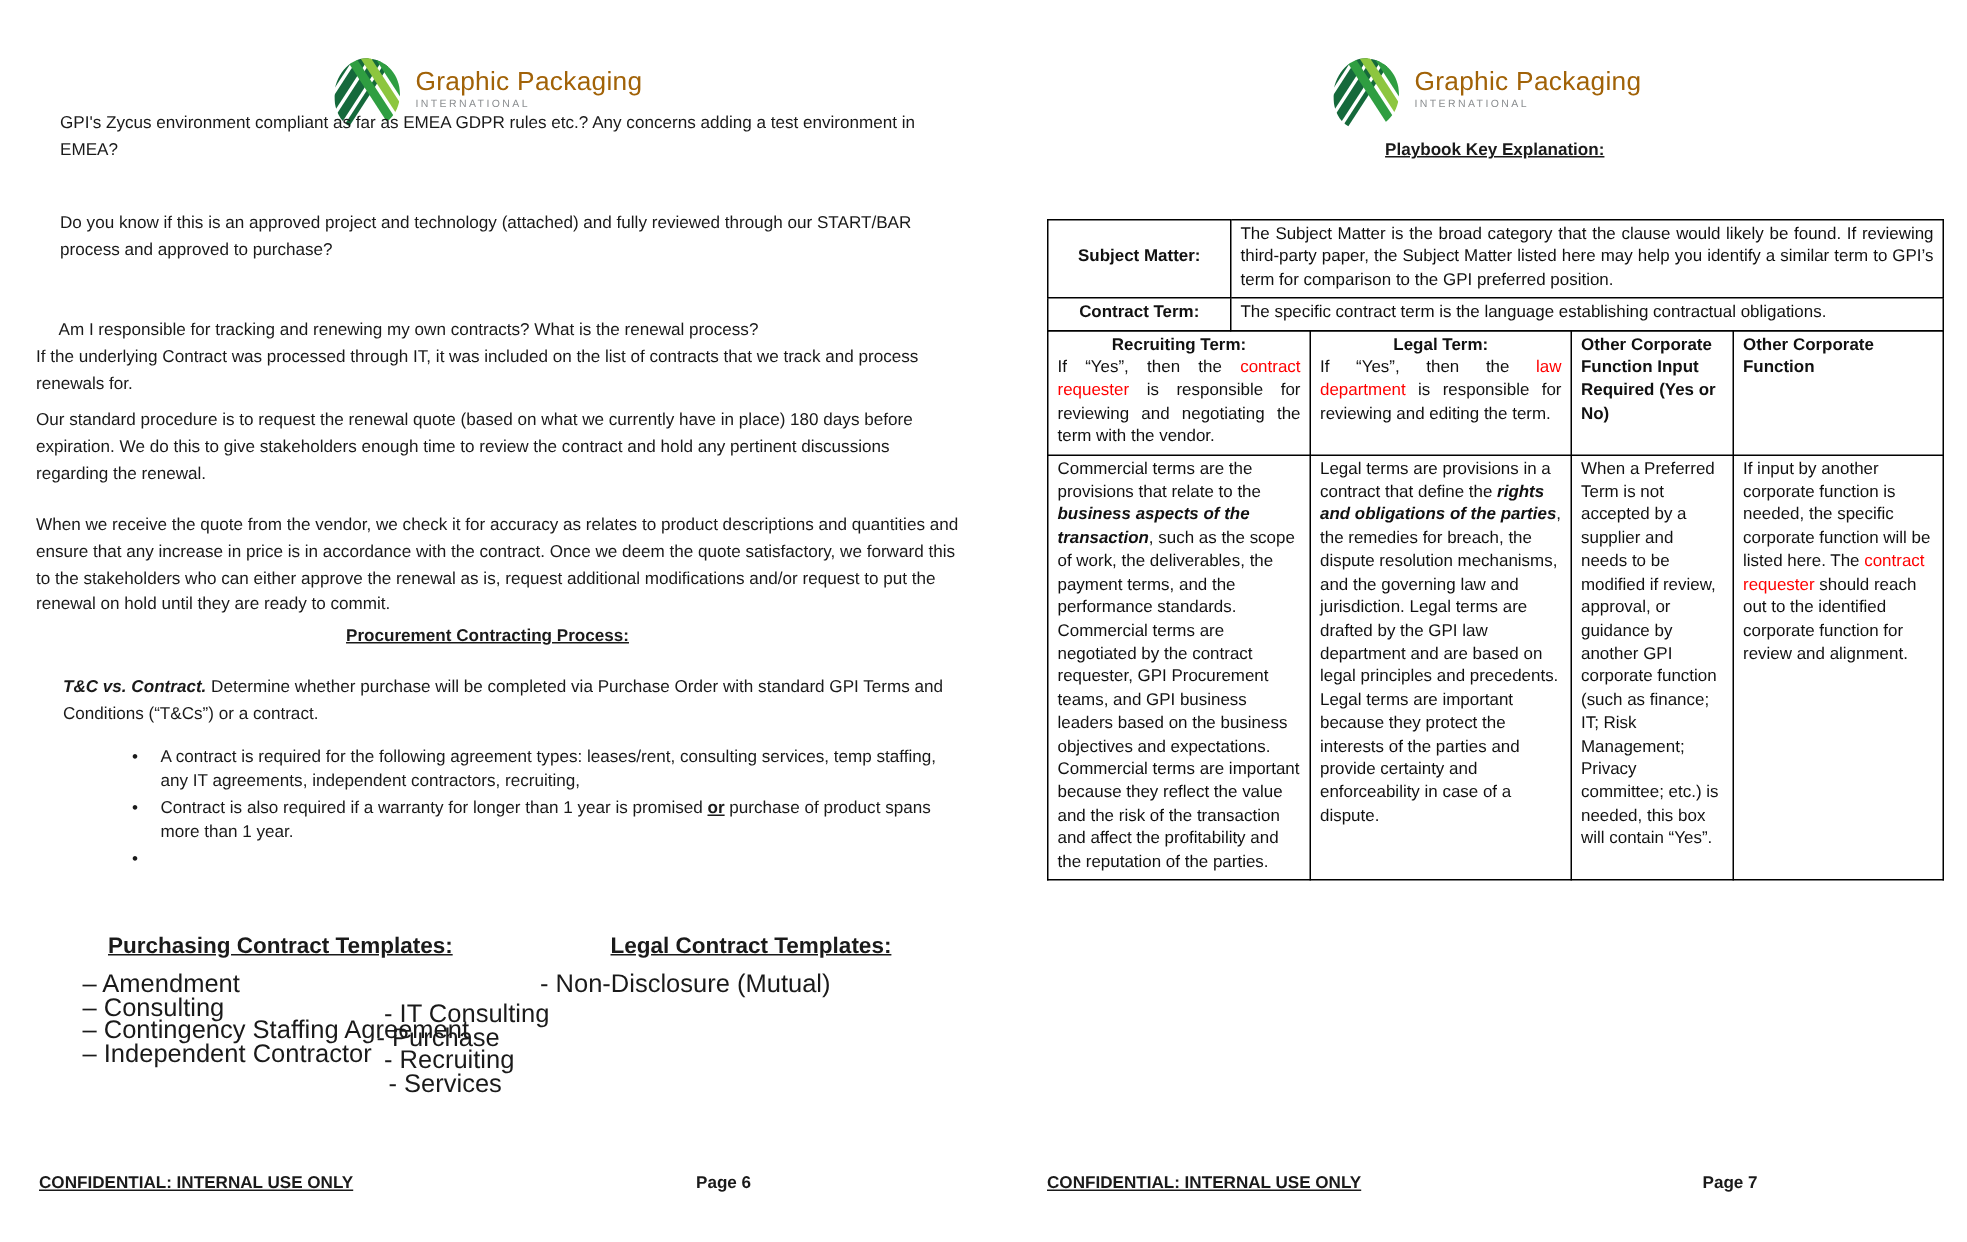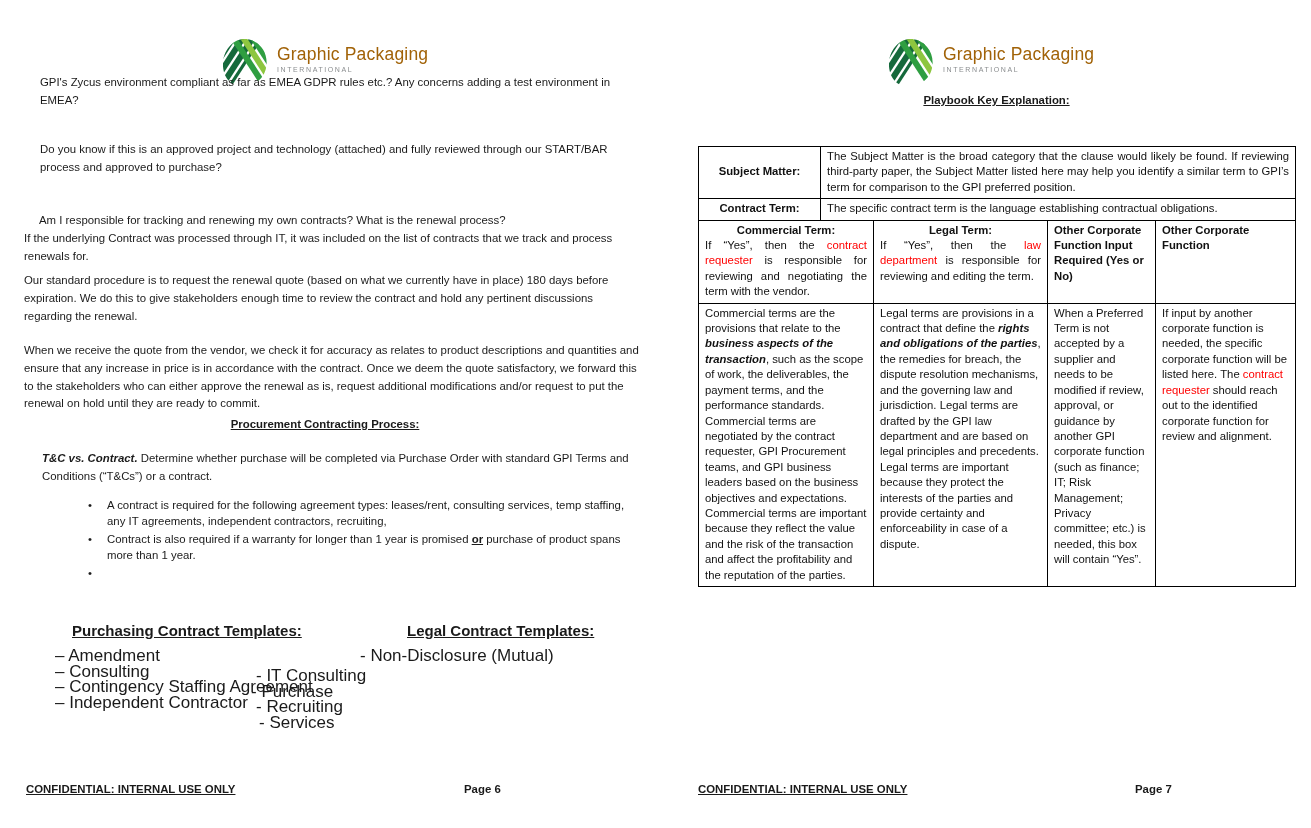--- a/index.html
+++ b/index.html
@@ -182,21 +182,21 @@
       <table class="mtable">
         <colgroup>
             <col style="width:175px">
             <col style="width:174px">
             <col style="width:108px">
             <col style="width:140px">
           </colgroup>
         <tbody>
             <tr>
           <td>
-            <div class="ct">Commercial Term:</div>
+            <div class="ct">Recruiting Term:</div>
             <div class="just"><span>If “Yes”, then the </span><span class="red">contract requester</span><span> is responsible for reviewing and negotiating the term with the vendor.</span></div>
           </td>
           <td>
             <div class="ct">Legal Term:</div>
             <div class="just"><span>If “Yes”, then the </span><span class="red">law department</span><span> is responsible for reviewing and editing the term.</span></div>
           </td>
           <td class="hleft">Other Corporate Function Input Required (Yes or No)</td>
           <td class="hleft">Other Corporate Function</td>
         </tr>
         <tr>

